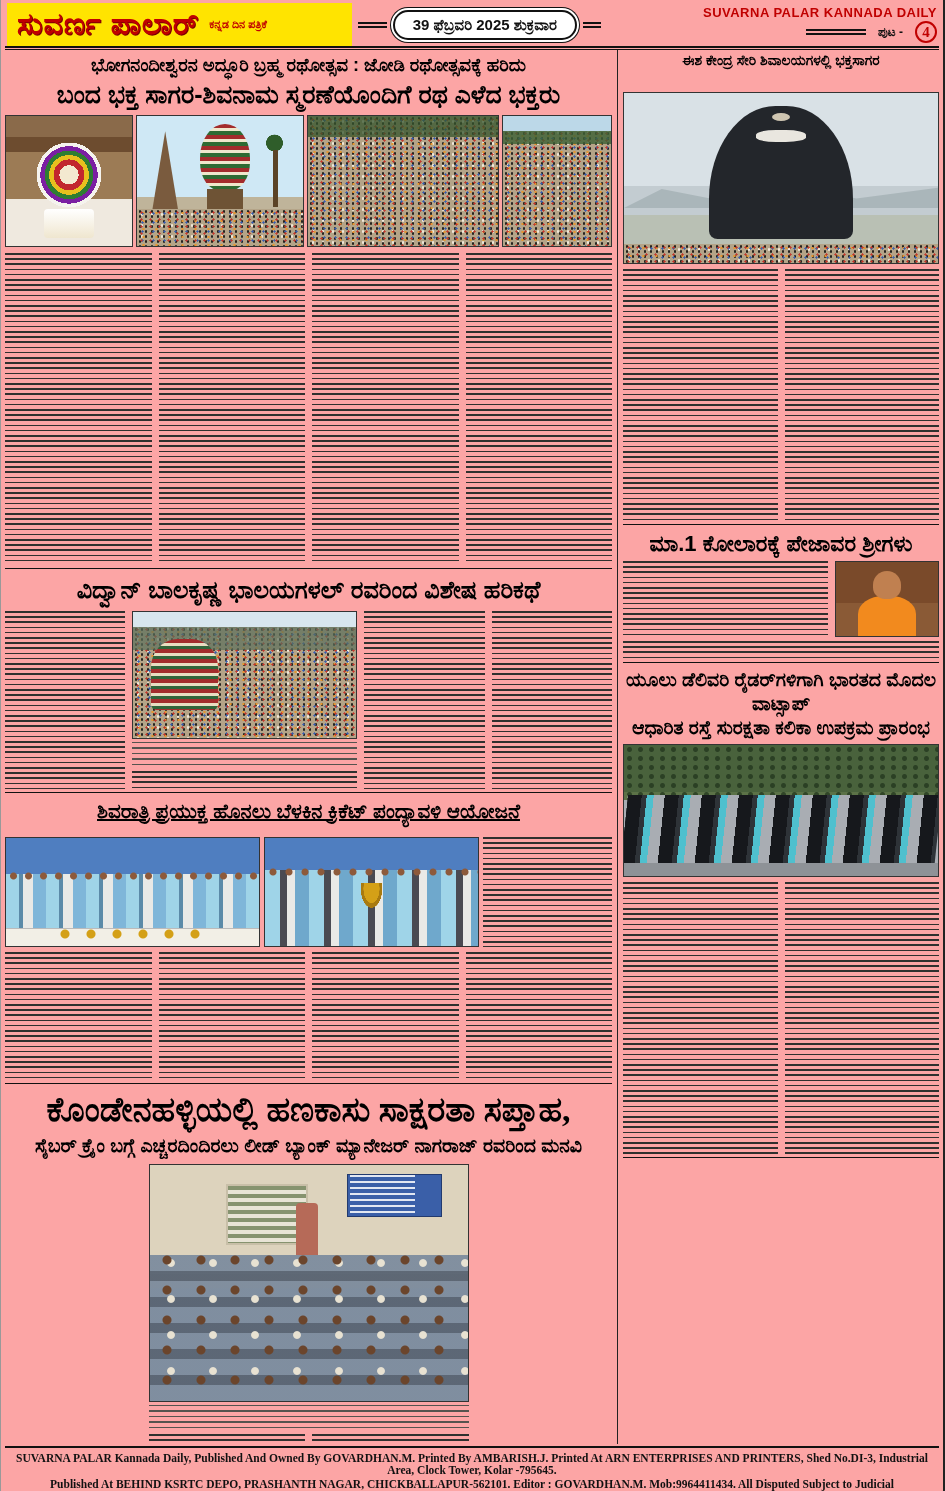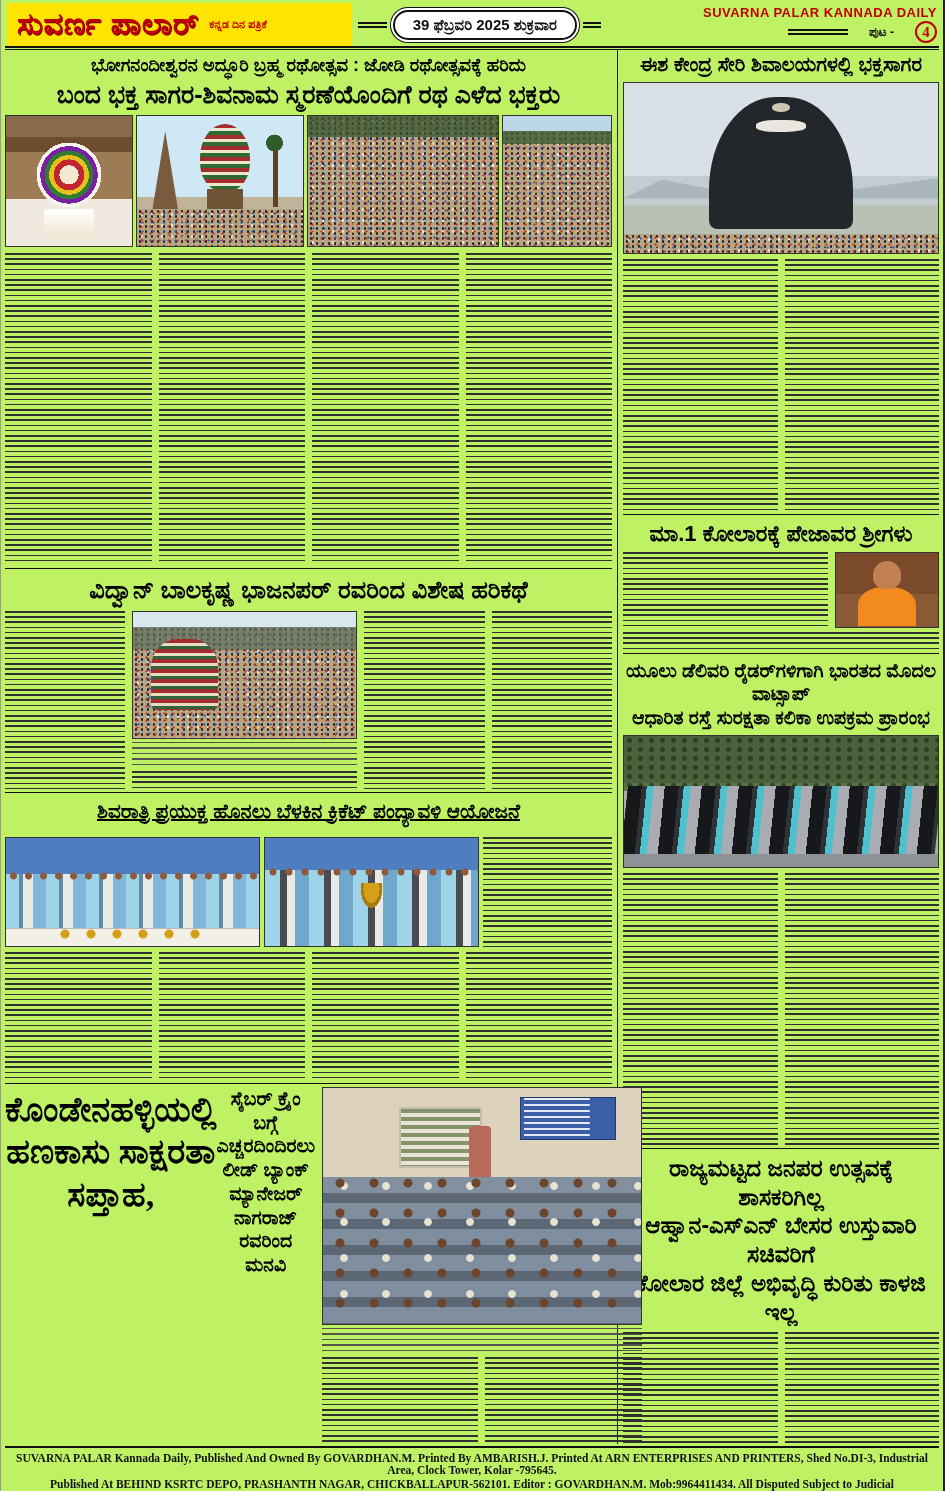--- a/index.html
+++ b/index.html
@@ -1,32 +1,32 @@
 <!DOCTYPE html>
 <html><head>
 <meta charset="utf-8">
 <style>
   * { margin:0; padding:0; box-sizing:border-box; }
   html,body { background:#888; }
   body { font-family:"Liberation Sans", sans-serif; }
   .page {
     position:relative; width:945px; height:1491px; margin:0 auto;
-    background:#bef264; color:#111; overflow:hidden;
+    background:#fca5a5; color:#111; overflow:hidden;
     border-left:1px solid #999; border-right:2px solid #222;
   }
   
   .masthead { display:flex; align-items:stretch; height:46px; padding:3px 6px 0 6px; gap:6px; }
   .brand-box { background:#ffe400; display:flex; align-items:center; gap:10px; padding:2px 14px 2px 10px; flex:0 0 345px; }
   .brand-title { color:#c00000; font-size:30px; font-weight:bold; letter-spacing:1px; white-space:nowrap; text-shadow:1px 1px 0 #7a0000; }
   .brand-sub { color:#c00000; font-size:11px; font-weight:bold; white-space:nowrap; }
   .head-rule { flex:1; align-self:center; height:6px; border-top:2px solid #111; border-bottom:2px solid #111; }
   .date-pill { align-self:center; border:2px solid #111; border-radius:16px; padding:4px 18px; font-size:15px; font-weight:bold; white-space:nowrap; background:#fff; box-shadow:0 0 0 2px #fff, 0 0 0 3px #111; }
   .head-right { display:flex; flex-direction:column; justify-content:flex-start; align-items:flex-end; flex:0 0 330px; padding-top:2px; }
   .eng-title { color:#c00000; font-size:13px; font-weight:bold; letter-spacing:0.5px; white-space:nowrap; }
-  .page-num-wrap { display:flex; align-items:center; gap:21px; margin-top:1px; }
+  .page-num-wrap { display:flex; align-items:center; gap:12px; margin-top:1px; }
   .page-label { font-size:12px; font-weight:bold; }
   .page-circle { display:inline-flex; align-items:center; justify-content:center; width:22px; height:22px; border:2.5px solid #c00000; border-radius:50%; color:#c00000; font-size:15px; font-weight:bold; font-family:"Liberation Serif", serif; }
   .masthead-bottom { border-top:2px solid #111; border-bottom:1px solid #111; height:4px; margin:0 4px; }
   
   .content { display:flex; gap:0; height:1394px; padding:0 4px; }
   .col-left { width:613px; padding-right:5px; border-right:1.5px solid #222; display:flex; flex-direction:column; }
   .col-right { flex:1; padding-left:5px; display:flex; flex-direction:column; }
   
   .headline { font-weight:bold; color:#000; text-align:center; line-height:1.25; }
   .rule { border-top:1.5px solid #111; margin:3px 0; }
@@ -109,21 +109,21 @@
           <div class="col greek"></div>
           <div class="col greek"></div>
           <div class="col greek"></div>
           <div class="col greek"></div>
         </div>
       </div>
 
       <div class="rule"></div>
 
       <div>
-        <div class="headline" style="font-size:24px; margin:3px 0 6px 0;">ವಿದ್ವಾನ್ ಬಾಲಕೃಷ್ಣ ಭಾಜನಪರ್ ರವರಿಂದ ವಿಶೇಷ ಹರಿಕಥೆ</div>
+        <div class="headline" style="font-size:24px; margin:3px 0 6px 0;">ವಿದ್ವಾನ್ ಬಾಲಕೃಷ್ಣ ಭಾಲಯಗಳಲ್ ರವರಿಂದ ವಿಶೇಷ ಹರಿಕಥೆ</div>
         <div class="row" style="height:178px;">
           <div class="col greek"></div>
           <div style="flex:0 0 225px; display:flex; flex-direction:column;">
             <div class="photo speckle" style="height:128px;">
               <div style="left:0; top:0; width:100%; height:30%; background:linear-gradient(#d8e6ee 0 40%, rgba(90,110,90,0.7) 40%);"></div>
               <div style="left:8%; top:22%; width:30%; height:56%; border-radius:40% 40% 8% 8%; background:repeating-linear-gradient(#a32c2c 0 4px, #e8ddc2 4px 7px, #31643a 7px 10px);"></div>
             </div>
             <div class="caption greek-light"></div>
             <div class="greek" style="flex:1; margin-top:3px;"></div>
           </div>
@@ -155,21 +155,21 @@
         <div class="row" style="height:128px; margin-top:5px;">
           <div class="col greek"></div>
           <div class="col greek"></div>
           <div class="col greek"></div>
           <div class="col greek"></div>
         </div>
       </div>
 
       <div class="rule"></div>
 
-      <div style="flex:1; display:flex; flex-direction:row;">
+      <div style="flex:1; display:flex; flex-direction:column;align-items:center;">
         <div class="headline" style="font-size:34px; font-family:'Liberation Serif', serif; margin:2px 0 3px 0;">ಕೊಂಡೇನಹಳ್ಳಿಯಲ್ಲಿ ಹಣಕಾಸು ಸಾಕ್ಷರತಾ ಸಪ್ತಾಹ,</div>
         <div class="headline" style="font-size:19px; margin-bottom:6px;">ಸೈಬರ್ ಕ್ರೈಂ ಬಗ್ಗೆ ಎಚ್ಚರದಿಂದಿರಲು ಲೀಡ್ ಬ್ಯಾಂಕ್ ಮ್ಯಾನೇಜರ್ ನಾಗರಾಜ್ ರವರಿಂದ ಮನವಿ</div>
         <div class="row" style="flex:1;">
           <div class="col greek"></div>
           <div style="flex:0 0 320px; display:flex; flex-direction:column;">
             <div class="photo" style="height:238px;">
               <div style="inset:0; background:linear-gradient(#ddd3bd 0 46%, #c9b9a0 46% 52%, #aeb6bd 52% 100%);"></div>
               <div style="left:24%; top:8%; width:26%; height:26%; background:repeating-linear-gradient(#86936f 0 4px, #e8e4d6 4px 8px); border:2px solid #c8bfa8;"></div>
               <div style="left:62%; top:4%; width:30%; height:18%; background:#3a5fa8; border:1px solid #223a6e; background-image:repeating-linear-gradient(180deg, rgba(255,255,255,0.85) 0 2px, transparent 2px 6px); background-size:70% 100%; background-repeat:no-repeat; background-position:10% 30%;"></div>
               <div style="left:0; top:38%; width:100%; height:62%; background:repeating-linear-gradient(180deg, rgba(125,140,158,0.95) 0 16px, rgba(88,99,114,0.95) 16px 26px);"></div>
@@ -183,21 +183,21 @@
             </div>
           </div>
           <div class="col greek"></div>
         </div>
       </div>
     </div>
 
     <div class="col-right">
 
       <div>
-        <div class="headline" style="font-size:20px; margin:2px 0 5px 0;">ಈಶ ಕೇಂದ್ರ ಸೇರಿ ಶಿವಾಲಯಗಳಲ್ಲಿ ಭಕ್ತಸಾಗರ</div>
+        <div class="headline" style="font-size:14px; margin:2px 0 22px 0;">ಈಶ ಕೇಂದ್ರ ಸೇರಿ ಶಿವಾಲಯಗಳಲ್ಲಿ ಭಕ್ತಸಾಗರ</div>
         <div class="photo" style="height:172px;">
           <div style="inset:0; background:linear-gradient(#d9e1e6 0 55%, #c3ccd1 55% 72%, #b9c0b4 72% 100%);"></div>
           <div style="left:0; top:52%; width:100%; height:16%; background:#aab6ba; clip-path:polygon(0 100%, 12% 30%, 30% 70%, 52% 10%, 74% 65%, 100% 25%, 100% 100%);"></div>
           <div style="left:27%; top:8%; width:46%; height:78%; background:#23262b; border-radius:46% 46% 6% 6% / 70% 70% 6% 6%;"></div>
           <div style="left:42%; top:22%; width:16%; height:7%; background:#e9e6df; border-radius:40%;"></div>
           <div style="left:47%; top:12%; width:6%; height:5%; background:#cfc6b2; border-radius:50%;"></div>
           <div class="speckle" style="left:0; bottom:0; width:100%; height:11%;"></div>
         </div>
         <div class="row" style="height:252px; margin-top:5px;">
           <div class="col greek"></div>
@@ -232,29 +232,20 @@
           <div style="left:0; bottom:0; width:100%; height:10%; background:#8e9297;"></div>
         </div>
         <div class="row" style="height:272px; margin-top:5px;">
           <div class="col greek"></div>
           <div class="col greek"></div>
         </div>
       </div>
 
       <div class="rule"></div>
 
-      <div style="flex:1; display:flex; flex-direction:column;">
-        <div class="headline" style="font-size:23px; margin-top:2px;">ರಾಜ್ಯಮಟ್ಟದ ಜನಪರ ಉತ್ಸವಕ್ಕೆ ಶಾಸಕರಿಗಿಲ್ಲ</div>
-        <div class="headline" style="font-size:23px;">ಆಹ್ವಾನ-ಎಸ್‌ಎನ್ ಬೇಸರ ಉಸ್ತುವಾರಿ ಸಚಿವರಿಗೆ</div>
-        <div class="headline" style="font-size:23px; margin-bottom:6px;">ಕೋಲಾರ ಜಿಲ್ಲೆ ಅಭಿವೃದ್ಧಿ ಕುರಿತು ಕಾಳಜಿ ಇಲ್ಲ</div>
-        <div class="row" style="flex:1;">
-          <div class="col greek"></div>
-          <div class="col greek"></div>
-        </div>
-      </div>
     </div>
   </div>
 
   <div style="border-top:2.5px solid #111; margin:2px 4px 0 4px;"></div>
   <div style="padding:4px 10px 2px 10px; text-align:center; font-family:'Liberation Serif', serif;">
     <div style="font-size:11.5px; font-weight:bold;">SUVARNA PALAR Kannada Daily, Published And Owned By GOVARDHAN.M. Printed By AMBARISH.J. Printed At ARN ENTERPRISES AND PRINTERS, Shed No.DI-3, Industrial Area, Clock Tower, Kolar -795645.</div>
     <div style="font-size:11.5px; font-weight:bold; margin-top:2px;">Published At BEHIND KSRTC DEPO, PRASHANTH NAGAR, CHICKBALLAPUR-562101. Editor : GOVARDHAN.M. Mob:9964411434. All Disputed Subject to Judicial CHICKBALLAPUR Only.</div>
   </div>
 
 </div>

